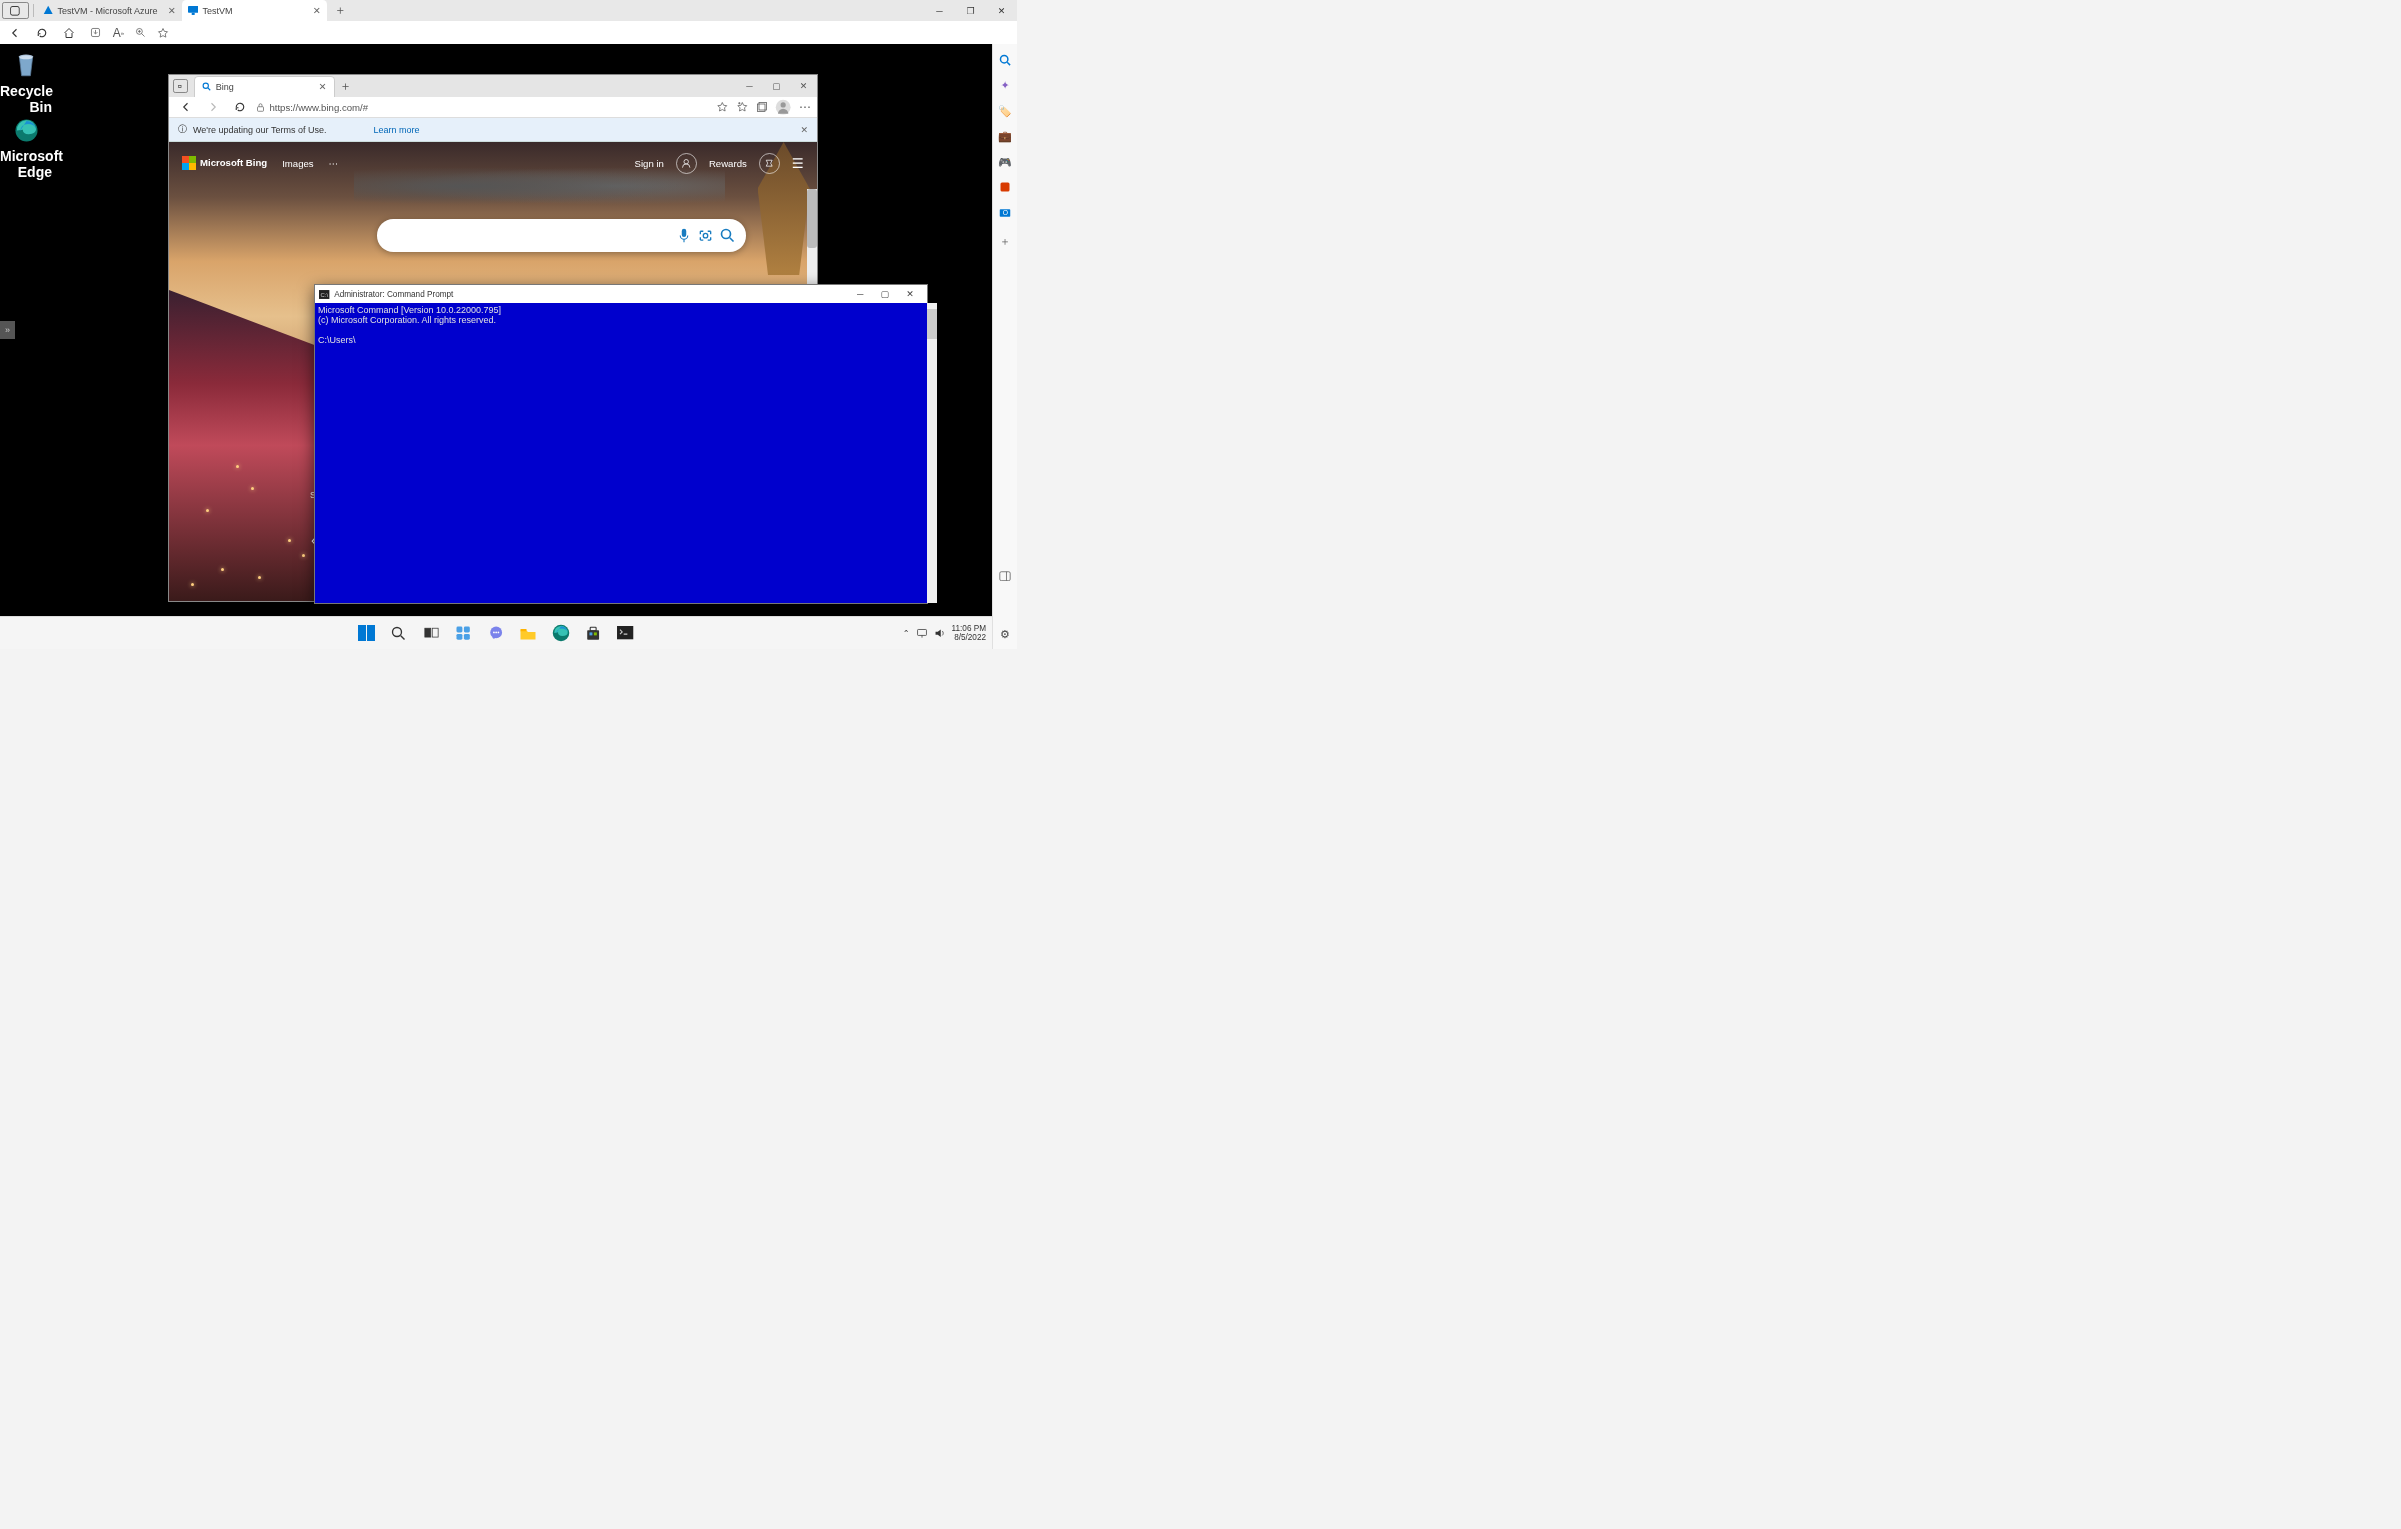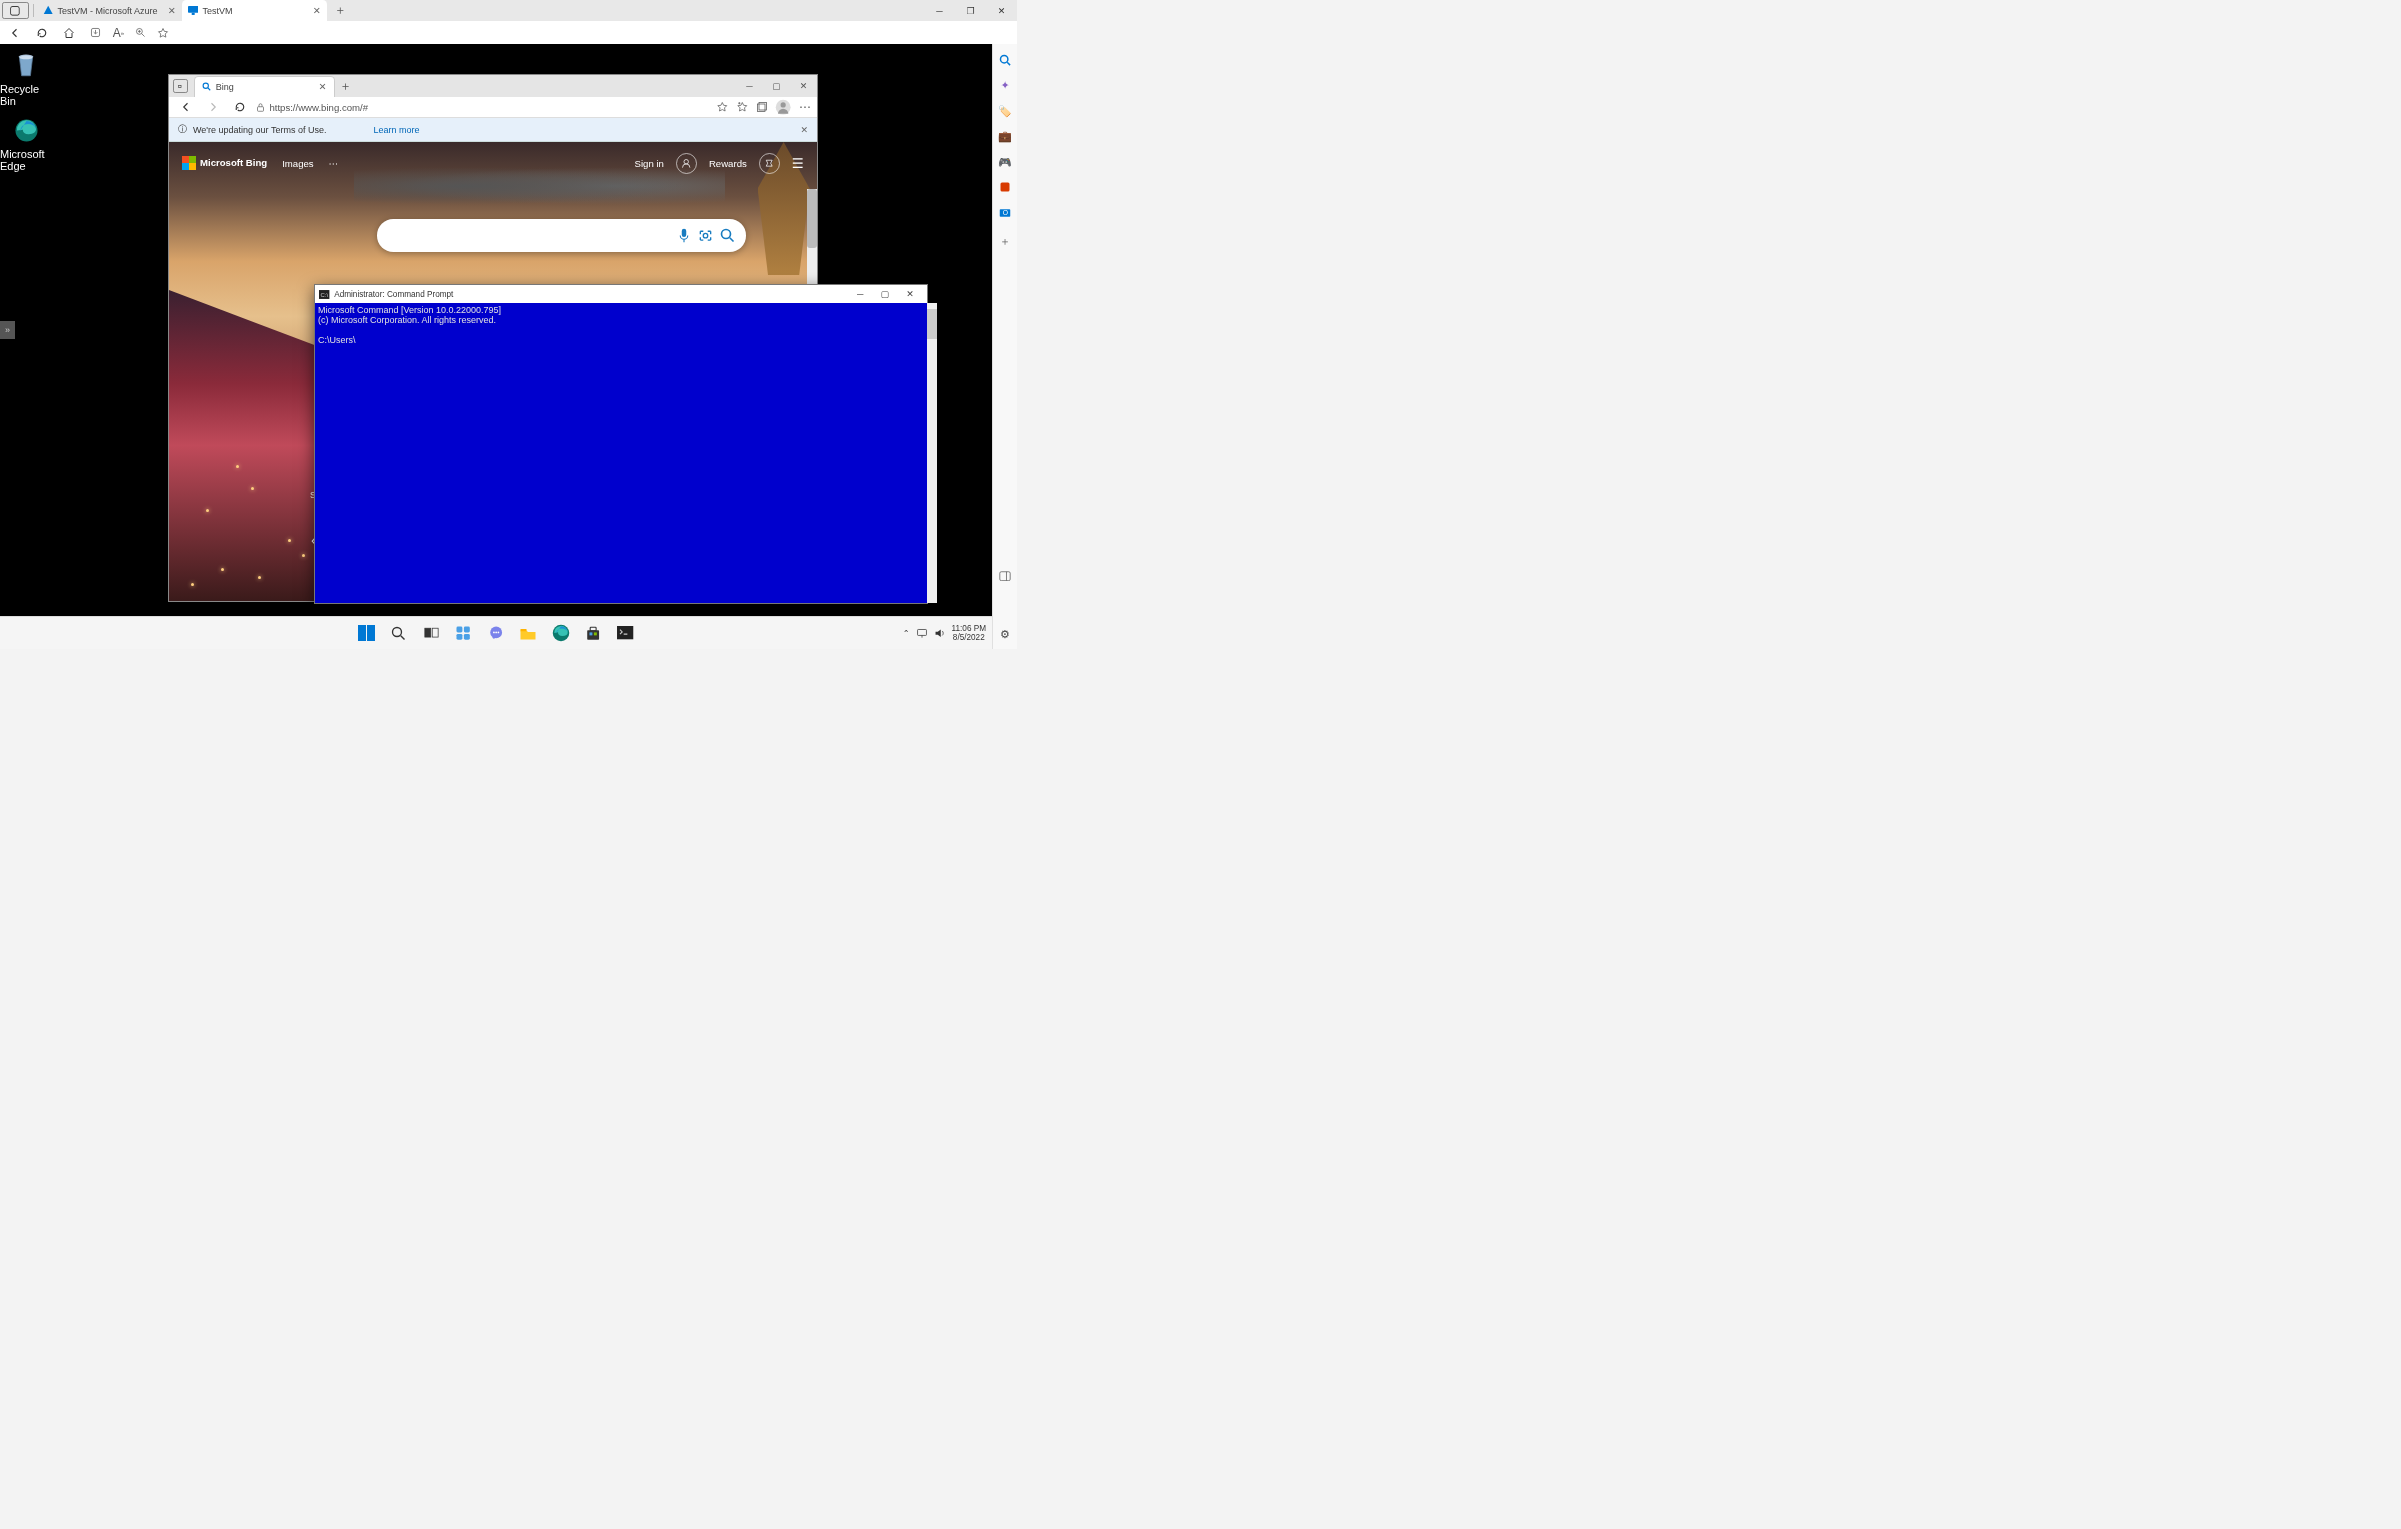--- a/index.html
+++ b/index.html
@@ -21,21 +21,21 @@
 
 
 .edge-sidebar { position:absolute; right:0; top:44px; width:25px; bottom:0; background:#f8f8f8; border-left:0.7px solid #e0e0e0; display:flex; flex-direction:column; align-items:center; gap:10.4px; padding-top:9px;}
 .side-icon { width:15px; height:15px; display:flex; align-items:center; justify-content:center; font-size:11px; color:#444;}
 
 
 .remote-area { position:absolute; left:0; right:25px; top:44px; bottom:33px; background:#000; }
 .expand-handle { position:absolute; left:0; top:50%; transform:translateY(-50%); width:15px; height:18px; background:#555; color:#ccc; display:flex; align-items:center; justify-content:center; font-size:9px;}
 
 
-.desktop-icon { position:absolute; width:52px; text-align:left; color:#fff; font-size:11px; }
+.desktop-icon { position:absolute; width:52px; text-align:right; color:#fff; font-size:14px;font-weight:bold; }
 .desktop-icon .icon-box { width:25px; height:30px; margin:0 auto 3px; display:flex; align-items:center; justify-content:center;}
 
 
 .inner-edge { position:absolute; left:168px; top:30px; width:650px; height:528px; background:#fff; border:0.7px solid #888; box-shadow:0 3px 9px rgba(0,0,0,0.4); display:flex; flex-direction:column; }
 .inner-tabrow { height:22px; background:#e5e5e5; display:flex; align-items:center; }
 .inner-tab { height:21px; background:#fff; border-radius:4.4px 4.4px 0 0; margin-left:3px; padding:0 7.4px; display:flex; align-items:center; gap:4.4px; font-size:9px; color:#444; width:141px; border:0.7px solid #ccc; border-bottom:none;}
 .inner-win { margin-left:auto; display:flex;}
 .inner-win-btn { width:27px; height:22px; display:flex; align-items:center; justify-content:center; color:#555; font-size:9px;}
 .inner-addr { height:21px; background:#fff; border-bottom:0.7px solid #ddd; display:flex; align-items:center; padding:0 6px; gap:6px;}
 .inner-url { flex:1; font-size:9.6px; color:#555; display:flex; align-items:center; gap:4.4px;}
@@ -67,21 +67,21 @@
 .cmd-title-btn { width:25px; height:16.3px; display:flex; align-items:center; justify-content:center; font-size:9px; color:#444;}
 .cmd-body { flex:1; background:#0000cd; color:#e0e0e0; font-family:Consolas,monospace; font-size:9px; padding:1.5px 3px; white-space:pre; position:relative;}
 .cmd-scroll { position:absolute; right:-10.4px; top:0; width:10.4px; bottom:0; background:#f0f0f0;}
 .cmd-thumb { width:10.4px; height:30px; background:#ccc;}
 
 
 .outer-taskbar { position:absolute; left:0; right:25px; bottom:0; height:33px; background:#f5f5f5; border-top:0.7px solid #ddd; display:flex; align-items:center;}
 .tb-icons { display:flex; gap:4.4px; margin:0 auto;}
 .tb-icon { width:28px; height:28px; display:flex; align-items:center; justify-content:center; border-radius:3px;}
 .tb-right { position:absolute; right:6px; display:flex; align-items:center; gap:6px; font-size:8.2px; color:#333;}
-.tb-time { text-align:center; line-height:1.1;}
+.tb-time { text-align:right; line-height:1.1;}
 .tab-bar-box { width:27px; height:16.3px; border:0.7px solid #888; border-radius:2.2px; display:flex; align-items:center; justify-content:center;}
 
 svg { display:block; }
 </style>
 </head>
 <body>
 
 <div class="outer-titlebar">
   <div class="tab-actions">
     <div class="tab-bar-box">▢</div>

